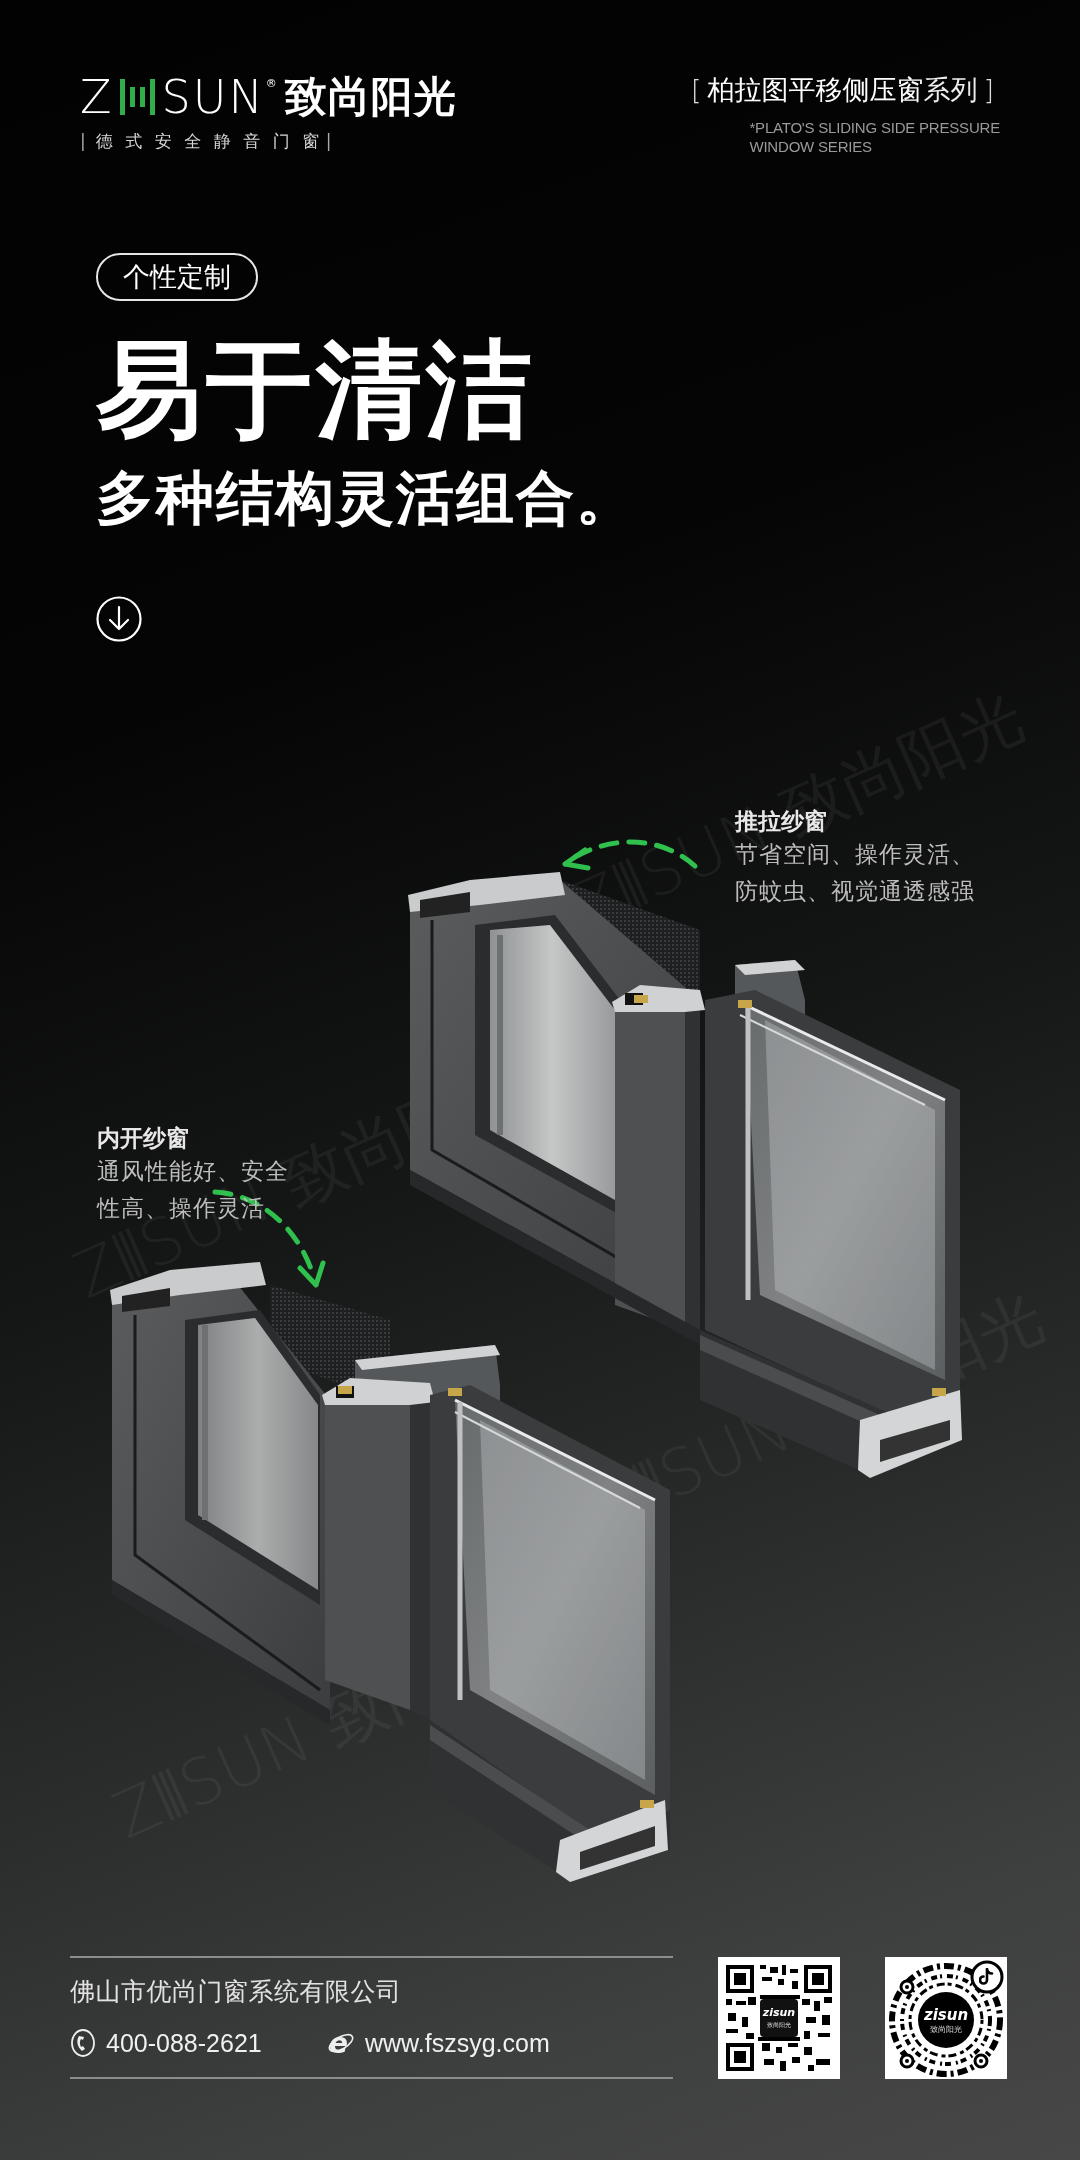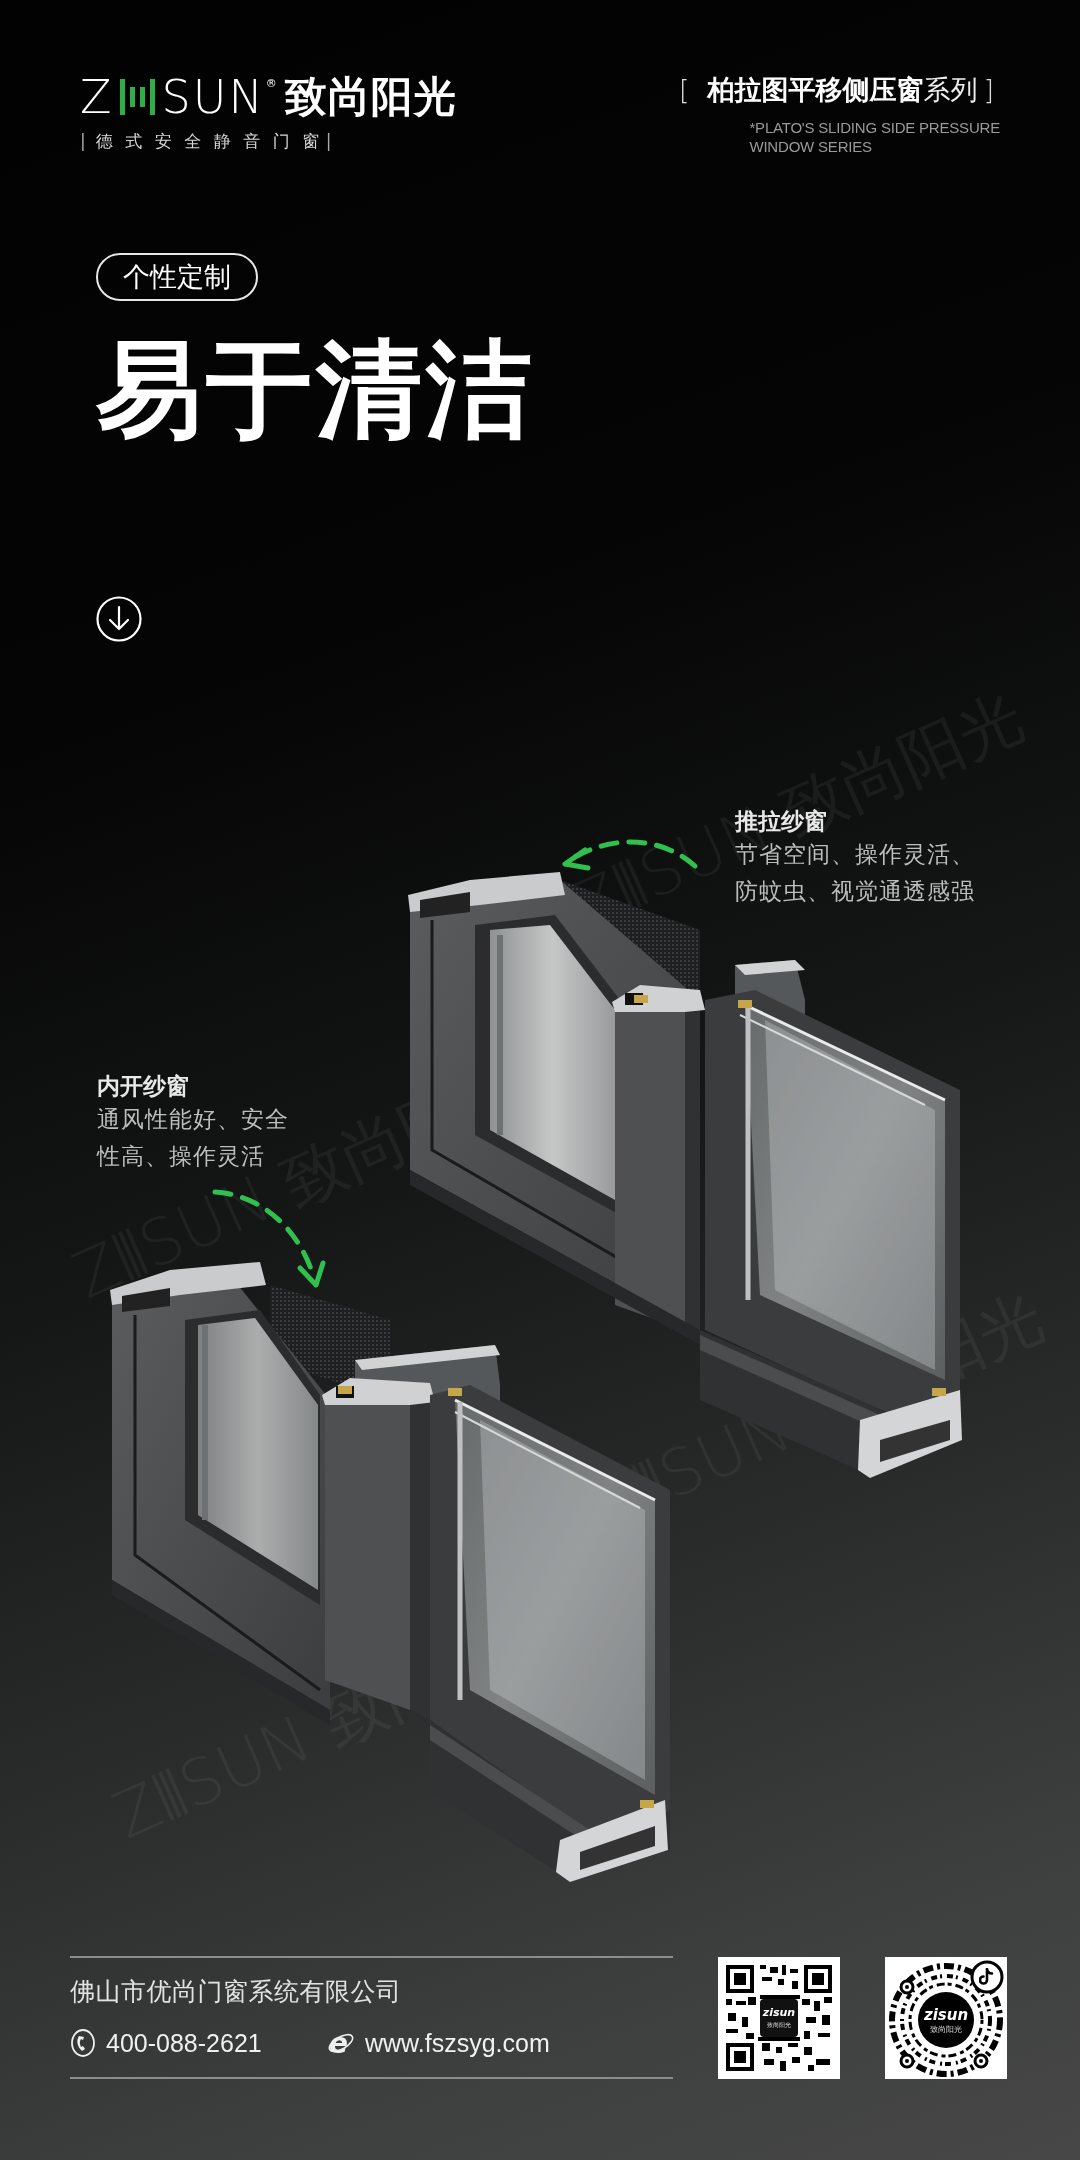--- a/index.html
+++ b/index.html
@@ -8,37 +8,37 @@
     background: linear-gradient(160deg, #020202 0%, #050505 30%, #151616 52%, #2b2c2c 72%, #3e3f3f 88%, #474747 100%); }
   .abs { position:absolute; }
   
   .logo { left:80px; top:76px; height:42px; display:flex; align-items:center; }
   .logo-word { color:#fff; font-family:"DejaVu Sans", sans-serif; font-weight:300; font-size:46px; letter-spacing:2px; line-height:42px; }
   .logo-cn { color:#fff; font-family:"DejaVu Sans", sans-serif; font-size:42px; font-weight:bold; line-height:42px; margin-left:8px; letter-spacing:1px; }
   .logo-reg { color:#fff; font-size:11px; position:relative; top:-14px; margin-left:1px; }
   .logo-sub { left:80px; top:130px; color:#d6d6d6; font-size:17px; letter-spacing:12.5px; line-height:22px; white-space:nowrap; }
   .logo-sub .bar { color:#aaa; letter-spacing:0; margin:0 10px 0 0; }
   .series-title { right:80px; top:72px; color:#fff; font-size:27px; white-space:nowrap; line-height:36px; }
-  .series-title b { font-weight:bold;margin-left:12px; }
+  .series-title b { font-weight:normal; }
   .series-title .light { font-weight:normal; color:#eee; }
   .series-title .br { font-weight:300; color:#ddd; margin:0 6px; }
   .series-en { right:80px; top:118px; color:#9a9a9a; font-size:15px; line-height:19px; text-align:left; letter-spacing:-0.2px; font-family:"Liberation Sans", sans-serif; }
   
   .pill { left:96px; top:245px; width:162px; height:48px; border:2px solid #e6e6e6; border-radius:25px; box-sizing:border-box;
     color:#fff; font-size:27px; line-height:44px; text-align:center;margin-top:8px; }
   .hero-title { left:96px; top:328px; color:#fff; font-size:106px; font-weight:bold; line-height:124px; letter-spacing:4px; white-space:nowrap; }
   .hero-sub { left:96px; top:462px; color:#fff; font-size:58px; font-weight:bold; line-height:72px; letter-spacing:2px; white-space:nowrap; }
   .down-icon { left:96px; top:596px; width:46px; height:46px; }
   .desc { left:96px; top:656px; width:640px; color:#d4d4d4; font-size:33px; line-height:55px; letter-spacing:1.5px; }
   .desc div { white-space:nowrap; }
   
   .ann-title { color:#e8e8e8; font-size:23px; font-weight:bold; line-height:30px; white-space:nowrap; }
   .ann-line { color:#bdbdbd; font-size:23px; line-height:37px; letter-spacing:1px; white-space:nowrap; }
   .ann-right { left:735px; top:806px; }
-  .ann-left { left:97px; top:1071px; }
+  .ann-left { left:97px; top:1123px; }
   
   .rule { left:70px; width:603px; height:2px; background:#8c8c8c; }
   .company { left:70px; top:1975px; color:#e2e2e2; font-size:25px; line-height:34px; letter-spacing:0.5px; white-space:nowrap; }
   .contact { top:2024px; height:38px; display:flex; align-items:center; color:#f0f0f0; font-size:25px; font-family:"Liberation Sans", sans-serif; white-space:nowrap; }
   .contact svg { margin-right:10px; }
   .qr { top:1957px; width:122px; height:122px; background:#fff; }
   .watermark { color:rgba(255,255,255,0.055); font-size:64px; font-weight:300; white-space:nowrap; transform-origin:left top; pointer-events:none; }
 </style>
 </head>
 <body>
@@ -69,20 +69,21 @@
   <div class="abs series-title">
     <span class="br">[</span><b>柏拉图平移侧压窗</b><span class="light">系列</span><span class="br">]</span>
   </div>
   <div class="abs series-en">
     <div>*PLATO'S SLIDING SIDE PRESSURE</div>
     <div>WINDOW SERIES</div>
   </div>
 
   <div class="abs pill">个性定制</div>
   <div class="abs hero-title">易于清洁</div>
+  <div class="abs hero-sub">多种结构灵活组合。</div>
   <svg class="abs down-icon" viewBox="0 0 46 46">
     <circle cx="23" cy="23" r="21.5" fill="none" stroke="#fff" stroke-width="2.2"></circle>
     <path d="M23 11 V33 M14 24 L23 33 L32 24" fill="none" stroke="#fff" stroke-width="2.2" stroke-linecap="round" stroke-linejoin="round"></path>
   </svg>
 
   <svg class="abs" style="left:0;top:0;" width="1080" height="2160" viewBox="0 0 1080 2160">
     <defs>
       <linearGradient id="frameG" x1="0" y1="0" x2="1" y2="1">
         <stop offset="0" stop-color="#5a5c5d"></stop>
           <stop offset="1" stop-color="#3b3d3e"></stop>

